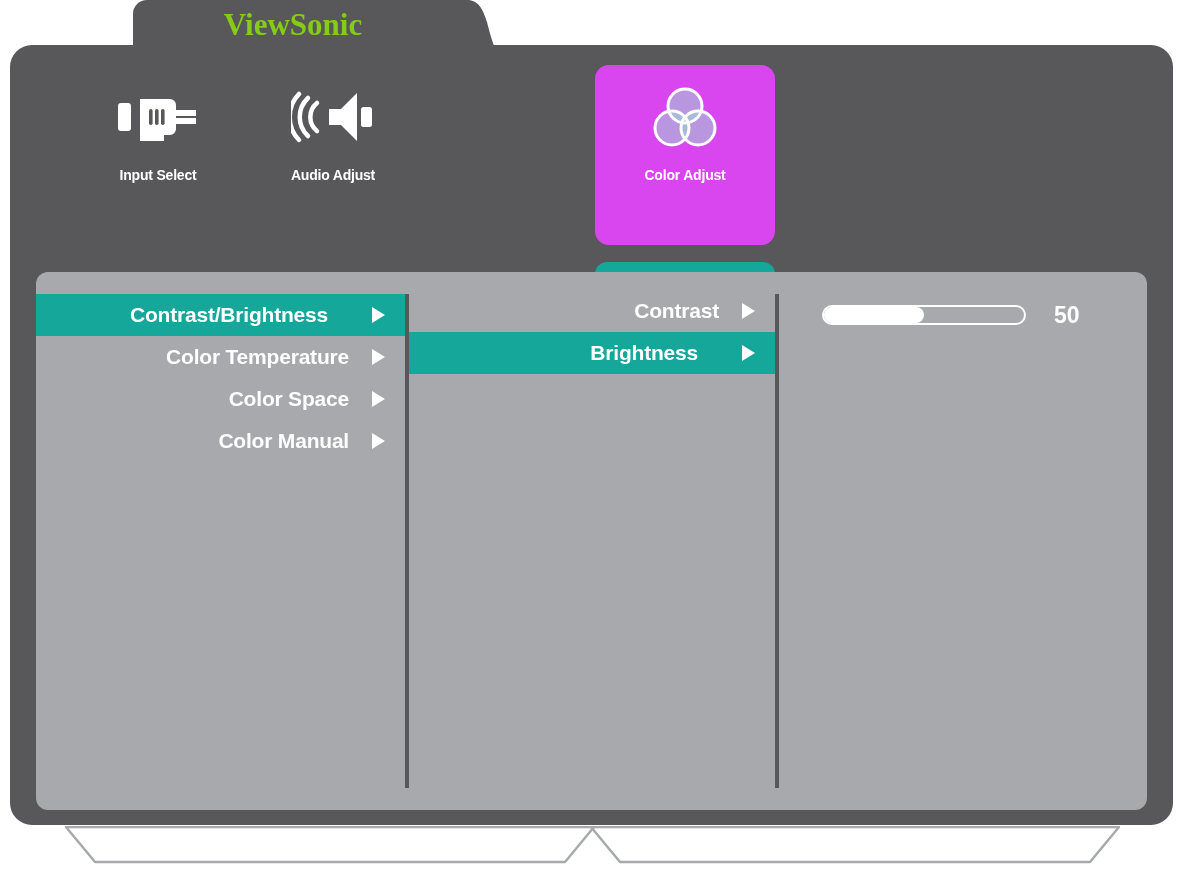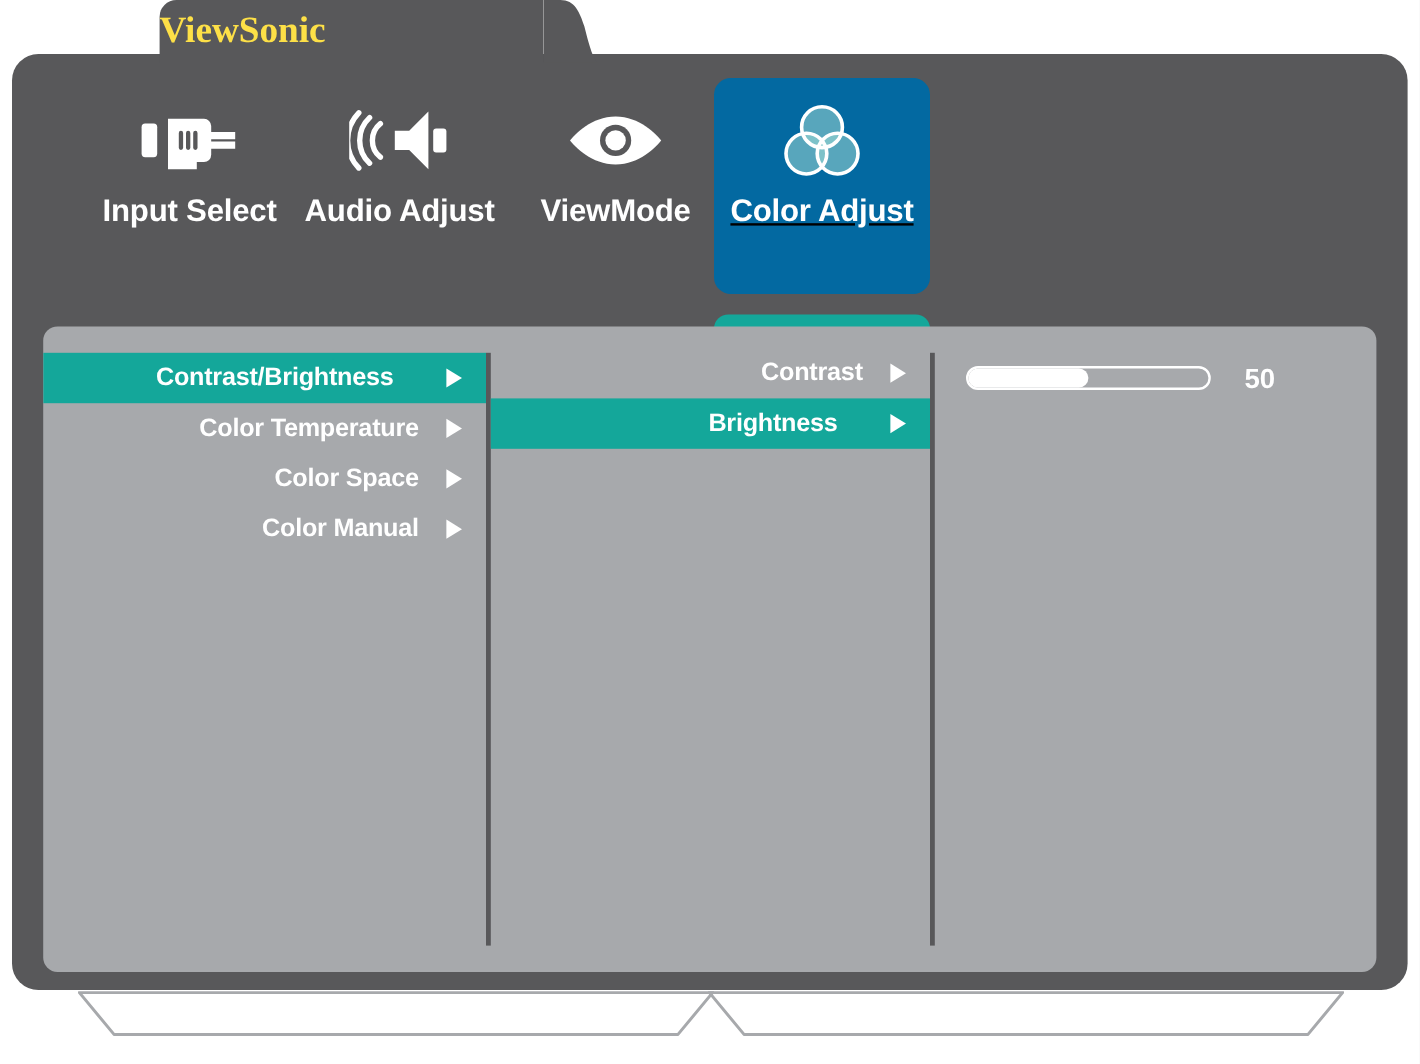--- a/index.html
+++ b/index.html
@@ -7,34 +7,34 @@
 
   #osd{position:absolute;left:0;top:0;width:1183px;height:887px;overflow:hidden;background:#fff;}
 
   
   .logo-tab{position:absolute;left:133px;top:0px;width:320px;height:52px;background:#58585A;
             border-top-left-radius:14px;}
   .logo-tab:after{content:"";position:absolute;right:-46px;top:0;width:46px;height:52px;
             background:#58585A;
             -webkit-clip-path:path("M0,0 L46,52 L46,52 L0,52 Z");
             clip-path:path("M0,0 L14,0 C26,0 30,10 34,22 C38,38 42,52 46,52 L0,52 Z");}
-  .logo-text{position:absolute;left:0;top:0;width:320px;height:52px;line-height:50px;
-            font-family:"Liberation Serif",serif;font-weight:bold;font-size:31px;color:#fde047;letter-spacing:0px;}
+  .logo-text{position:absolute;left:0;top:0;width:320px;height:52px;line-height:50px;text-align:center;
+            font-family:"Liberation Serif",serif;font-weight:bold;font-size:31px;color:#84cc16;letter-spacing:0px;}
 
   
   .shell{position:absolute;left:10px;top:45px;width:1163px;height:780px;background:#58585A;
          border-radius:22px;}
 
   
   .nav{position:absolute;left:10px;top:45px;width:1163px;height:200px;}
   .tab{position:absolute;top:20px;width:180px;height:180px;border-radius:14px;
        display:flex;flex-direction:column;align-items:center;justify-content:flex-start;}
-  .tab.active{background:#0369a1;text-decoration:underline;}
+  .tab.active{background:#d946ef;}
   .tab .ico{height:80px;display:flex;align-items:center;justify-content:center;margin-top:12px;}
-  .tab .lbl{margin-top:6px;font-size:26px;font-weight:bold;color:#fff;text-align:right;line-height:25px;
+  .tab .lbl{margin-top:6px;font-size:14px;font-weight:bold;color:#fff;text-align:right;line-height:25px;
             letter-spacing:-0.2px;}
 
   
   .tab-stub{position:absolute;left:595px;top:262px;width:180px;height:40px;background:#14A79A;
             border-radius:12px;}
 
   
   .panel{position:absolute;left:36px;top:272px;width:1111px;height:538px;background:#A7A9AC;
          border-radius:12px;overflow:hidden;}
   .vdiv{position:absolute;top:22px;width:4px;height:494px;background:#58585A;}
@@ -45,21 +45,21 @@
   .col-m{position:absolute;left:373px;top:18px;width:366px;}
   .col-r{position:absolute;left:743px;top:22px;width:368px;}
 
   .row{height:42px;display:flex;align-items:center;justify-content:flex-end;padding-right:14px;box-sizing:border-box;}
   .row.sel{background:#14A79A;gap:21px;}
   .row .txt{font-size:21px;font-weight:bold;color:#fff;letter-spacing:-0.2px;white-space:nowrap;}
   .row .arr{width:26px;display:flex;justify-content:center;align-items:center;margin-left:16px;}
   .arr svg{display:block;}
 
   
-  .srow{height:42px;display:flex;align-items:center;padding-left:26px;}
+  .srow{height:42px;display:flex;align-items:center;padding-left:43px;}
   .slider{position:relative;width:204px;height:20px;border-radius:10px;background:transparent;
           border:2px solid #ffffff;box-sizing:border-box;}
   .slider .fill{position:absolute;left:0;top:0;bottom:0;background:#ffffff;border-radius:10px;}
   .sval{margin-left:28px;font-size:23px;font-weight:bold;color:#fff;}
 
   
   .statusbar{position:absolute;left:10px;top:820px;width:1163px;height:56px;}
   .bracket{position:absolute;top:6px;height:38px;}
   .bracket svg{display:block;}
   .sb-left{left:55px;}
@@ -100,30 +100,20 @@
           <path d="M38 22 L38 38 L50 38 L66 54 L66 6 L50 22 Z" fill="#fff"></path>
           <rect x="70" y="20" width="11" height="20" rx="2.5" fill="#fff"></rect>
           <path d="M26 16 a18 18 0 0 0 0 28" stroke="#fff" stroke-width="4.5" fill="none" stroke-linecap="round"></path>
           <path d="M17 11 a26 26 0 0 0 0 38" stroke="#fff" stroke-width="4.5" fill="none" stroke-linecap="round"></path>
           <path d="M8 7 a33 33 0 0 0 0 46" stroke="#fff" stroke-width="4.5" fill="none" stroke-linecap="round"></path>
         </svg>
       </div>
       <div class="lbl">Audio Adjust</div>
     </div>
 
-    <div class="tab" style="left:413px">
-      <div class="ico">
-        <svg width="80" height="50" viewBox="0 0 80 50">
-          <path d="M40 5 C20 5 6 20 2 25 C6 30 20 45 40 45 C60 45 74 30 78 25 C74 20 60 5 40 5 Z" fill="#fff"></path>
-          <circle cx="40" cy="25" r="13" fill="#58585A"></circle>
-          <circle cx="40" cy="25" r="8.5" fill="#fff"></circle>
-        </svg>
-      </div>
-      <div class="lbl">ViewMode</div>
-    </div>
 
     <div class="tab active" style="left:585px">
       <div class="ico">
         <svg width="72" height="66" viewBox="0 0 72 66">
           <g fill="#9ED9D4" fill-opacity="0.55">
             <circle cx="36" cy="22" r="17"></circle>
             <circle cx="23" cy="44" r="17"></circle>
             <circle cx="49" cy="44" r="17"></circle>
           </g>
           <g fill="none" stroke="#fff" stroke-width="3">

